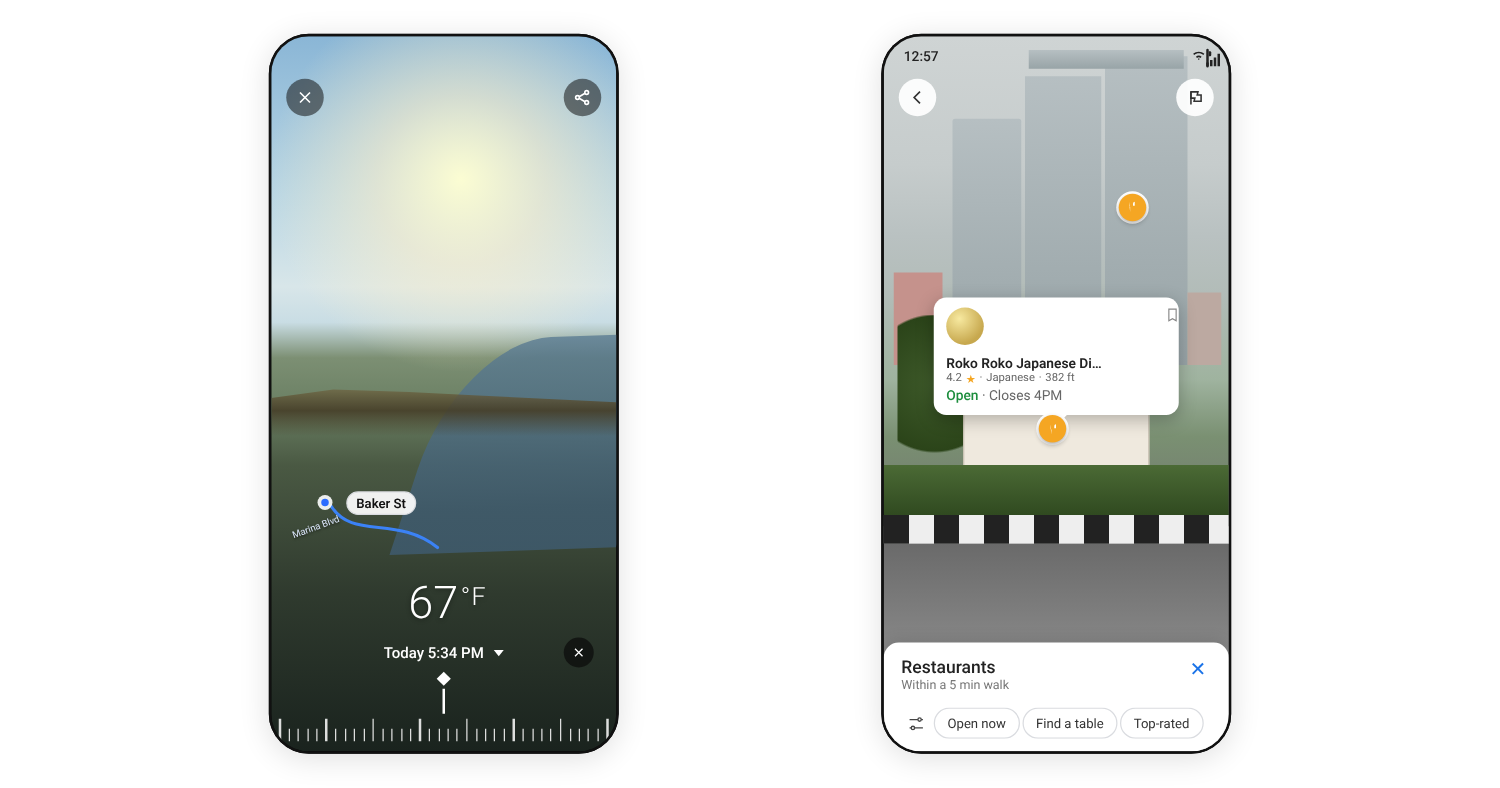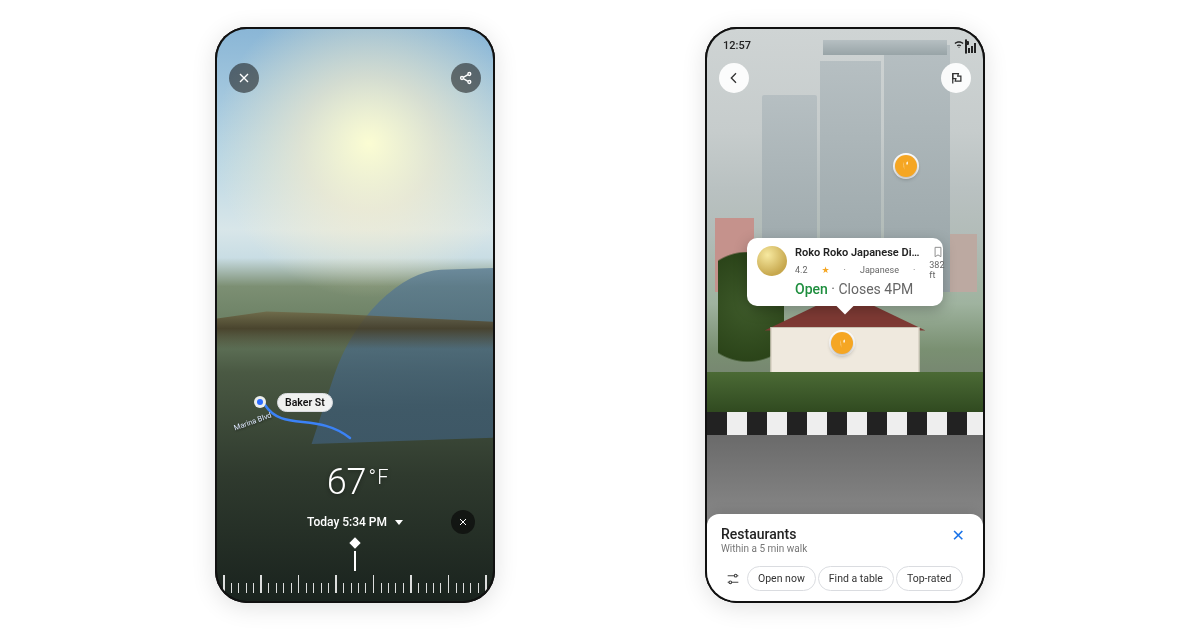--- a/index.html
+++ b/index.html
@@ -79,28 +79,28 @@
   .p2-back { position:absolute; top:34px; left:12px; width:30px; height:30px; border-radius:50%; background:rgba(255,255,255,0.92); display:flex; align-items:center; justify-content:center;}
   .p2-back svg{width:16px;height:16px;fill:none;stroke:#333;stroke-width:2;}
   .p2-flag { position:absolute; top:34px; right:12px; width:30px; height:30px; border-radius:50%; background:rgba(255,255,255,0.92); display:flex; align-items:center; justify-content:center;}
   .p2-flag svg{width:15px;height:15px;fill:none;stroke:#333;stroke-width:2;}
 
   .poi-pin { position:absolute; width:22px; height:22px; border-radius:50%; background:#f5a623; box-shadow:0 2px 4px rgba(0,0,0,0.3), 0 0 0 2px #fff; display:flex; align-items:center; justify-content:center; }
   .poi-pin svg{width:11px;height:11px;fill:#fff;}
   .pin-high{ left:68%; top:22%; }
   .pin-low{ left:49%; top:53%; transform:translateX(-50%);}
 
-  .p2-card { position:absolute; left:50%; top:36.5%; transform:translateX(-50%); width:196px; background:#fff; border-radius:10px; box-shadow:0 4px 14px rgba(0,0,0,0.25); padding:8px 10px 9px; display:flex; gap:8px;}
+  .p2-card { position:absolute; left:50%; top:36.5%; transform:translateX(-50%); width:196px; background:#fff; border-radius:10px; box-shadow:0 4px 14px rgba(0,0,0,0.25); padding:8px 10px 9px; display:flex; gap:8px;flex-direction:column;}
   .p2-card::after{ content:""; position:absolute; left:50%; bottom:-6px; transform:translateX(-50%) rotate(45deg); width:12px; height:12px; background:#fff;}
   .p2-card .thumb{ width:30px; height:30px; border-radius:50%; background:radial-gradient(circle at 35% 30%, #f7e9a0, #c7a84e 70%); flex:0 0 30px;}
   .p2-card .body{ flex:1 1 auto; min-width:0;}
   .p2-card .title{ font-size:11px; font-weight:600; color:#222; white-space:nowrap; overflow:hidden; text-overflow:ellipsis;}
-  .p2-card .meta{ font-size:9px; color:#666; display:flex; align-items:center; gap:14px; margin-top:1px;}
+  .p2-card .meta{ font-size:9px; color:#666; display:flex; align-items:center; gap:3px; margin-top:1px;}
   .p2-card .meta .star{ color:#f5a623; font-size:9px;}
-  .p2-card .hours{ font-size:14px; margin-top:1px;}
+  .p2-card .hours{ font-size:11px; margin-top:1px;}
   .p2-card .open{ color:#1e8e3e; font-weight:500;}
   .p2-card .closes{ color:#666;}
   .p2-card .fav{position:absolute; top:6px; right:-2px; width:14px; height:14px;}
   .p2-card .fav svg{width:14px;height:14px;fill:none;stroke:#888;stroke-width:1.6;}
 
   .p2-sheet { position:absolute; left:0; right:0; bottom:0; background:#fff; border-radius:12px 12px 0 0; box-shadow:0 -2px 12px rgba(0,0,0,0.12); padding:12px 14px 10px;}
   .p2-sheet .hd{ display:flex; justify-content:space-between; align-items:flex-start;}
   .p2-sheet .ttl{ font-size:14px; font-weight:500; color:#222;}
   .p2-sheet .sub{ font-size:10px; color:#777; margin-top:1px;}
   .p2-sheet .x{ color:#1a73e8; font-size:16px; line-height:1; padding:2px 4px;}

